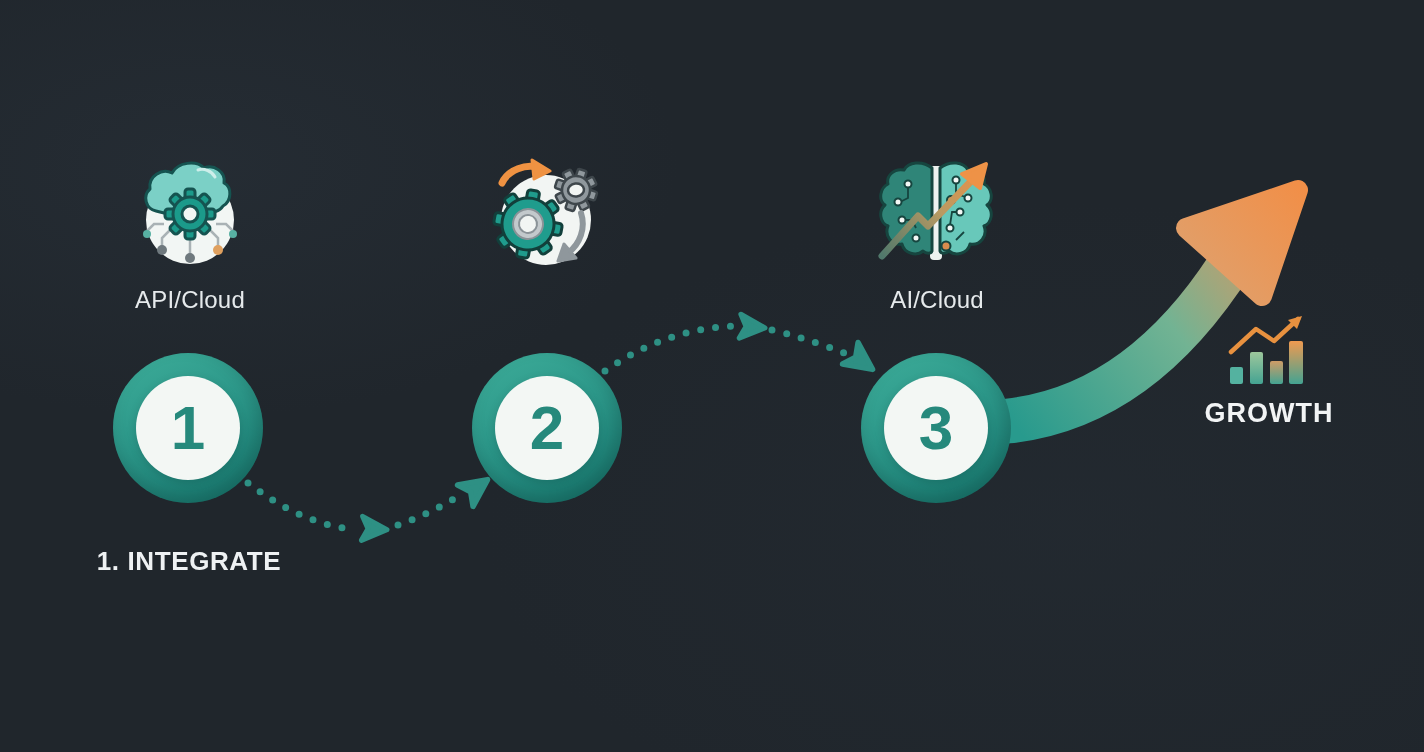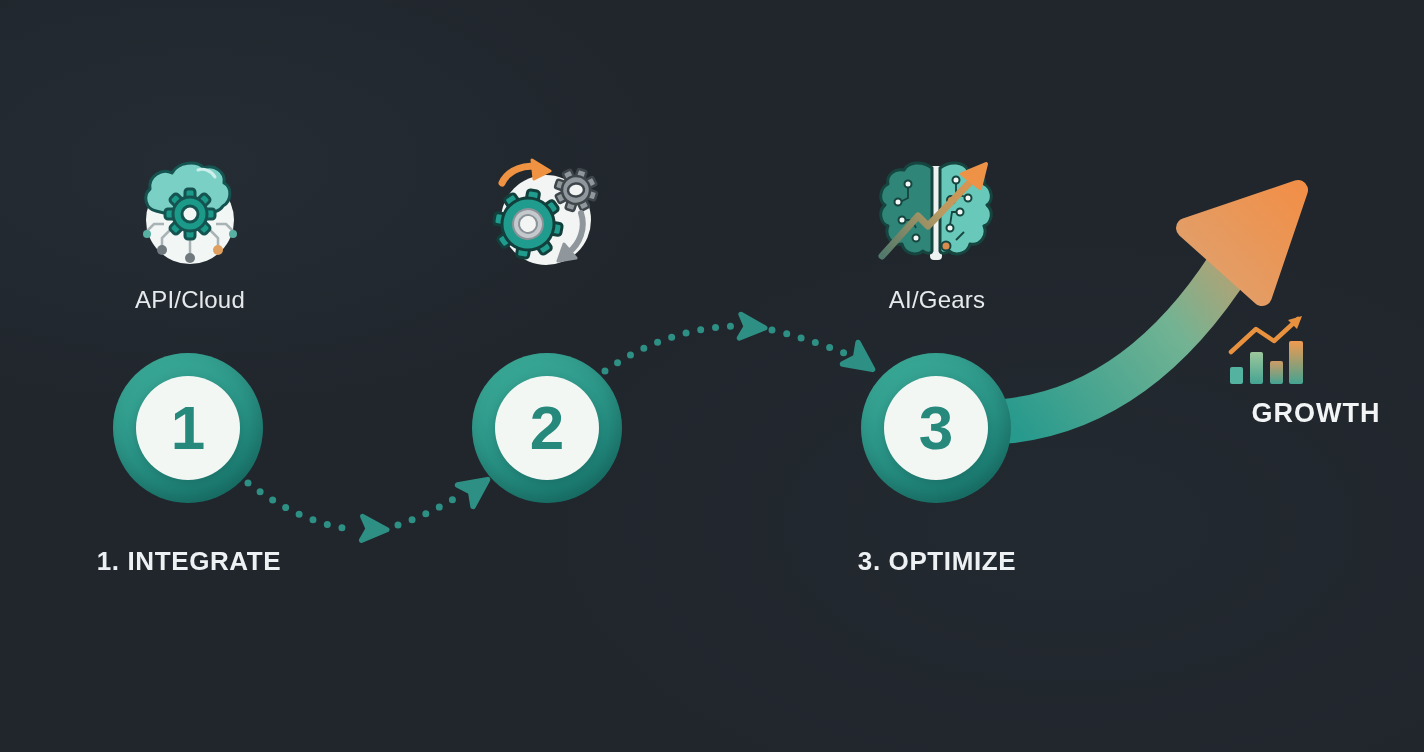--- a/index.html
+++ b/index.html
@@ -225,23 +225,22 @@
         <circle cx="78" cy="74" r="3.5"></circle>
       </g>
       <circle cx="79" cy="46" r="4" fill="#d9995e" stroke="#16453f" stroke-width="2"></circle>
       <circle cx="74" cy="92" r="4.5" fill="#d98c4e" stroke="#16453f" stroke-width="2"></circle>
       <g>
         <path d="M10,102 L46,62 L56,72 L104,22" fill="none" stroke="url(#brainZig)" stroke-width="7" stroke-linecap="round" stroke-linejoin="round"></path>
         <path d="M114,10 L108,34 L90,20 Z" fill="#ee9247" stroke="#ee9247" stroke-width="4" stroke-linejoin="round"></path>
       </g>
     </svg>
   </div>
-  <div class="icon-label" style="left:937px;top:286px;">AI/Gears</div>
+  <div class="icon-label" style="left:937px;top:286px;">AI/Cloud</div>
   <div class="num-circle" style="left:861px;top:353px;">
     <div class="num-inner">
       <span class="num-text">3</span>
     </div>
   </div>
-  <div class="step-label" style="left:937px;top:546px;">3. OPTIMIZE</div>
-
-  <div class="growth-label" style="left:1316px;top:398px;">GROWTH</div>
+
+  <div class="growth-label" style="left:1269px;top:398px;">GROWTH</div>
 
 </div>
 
 </body></html>

